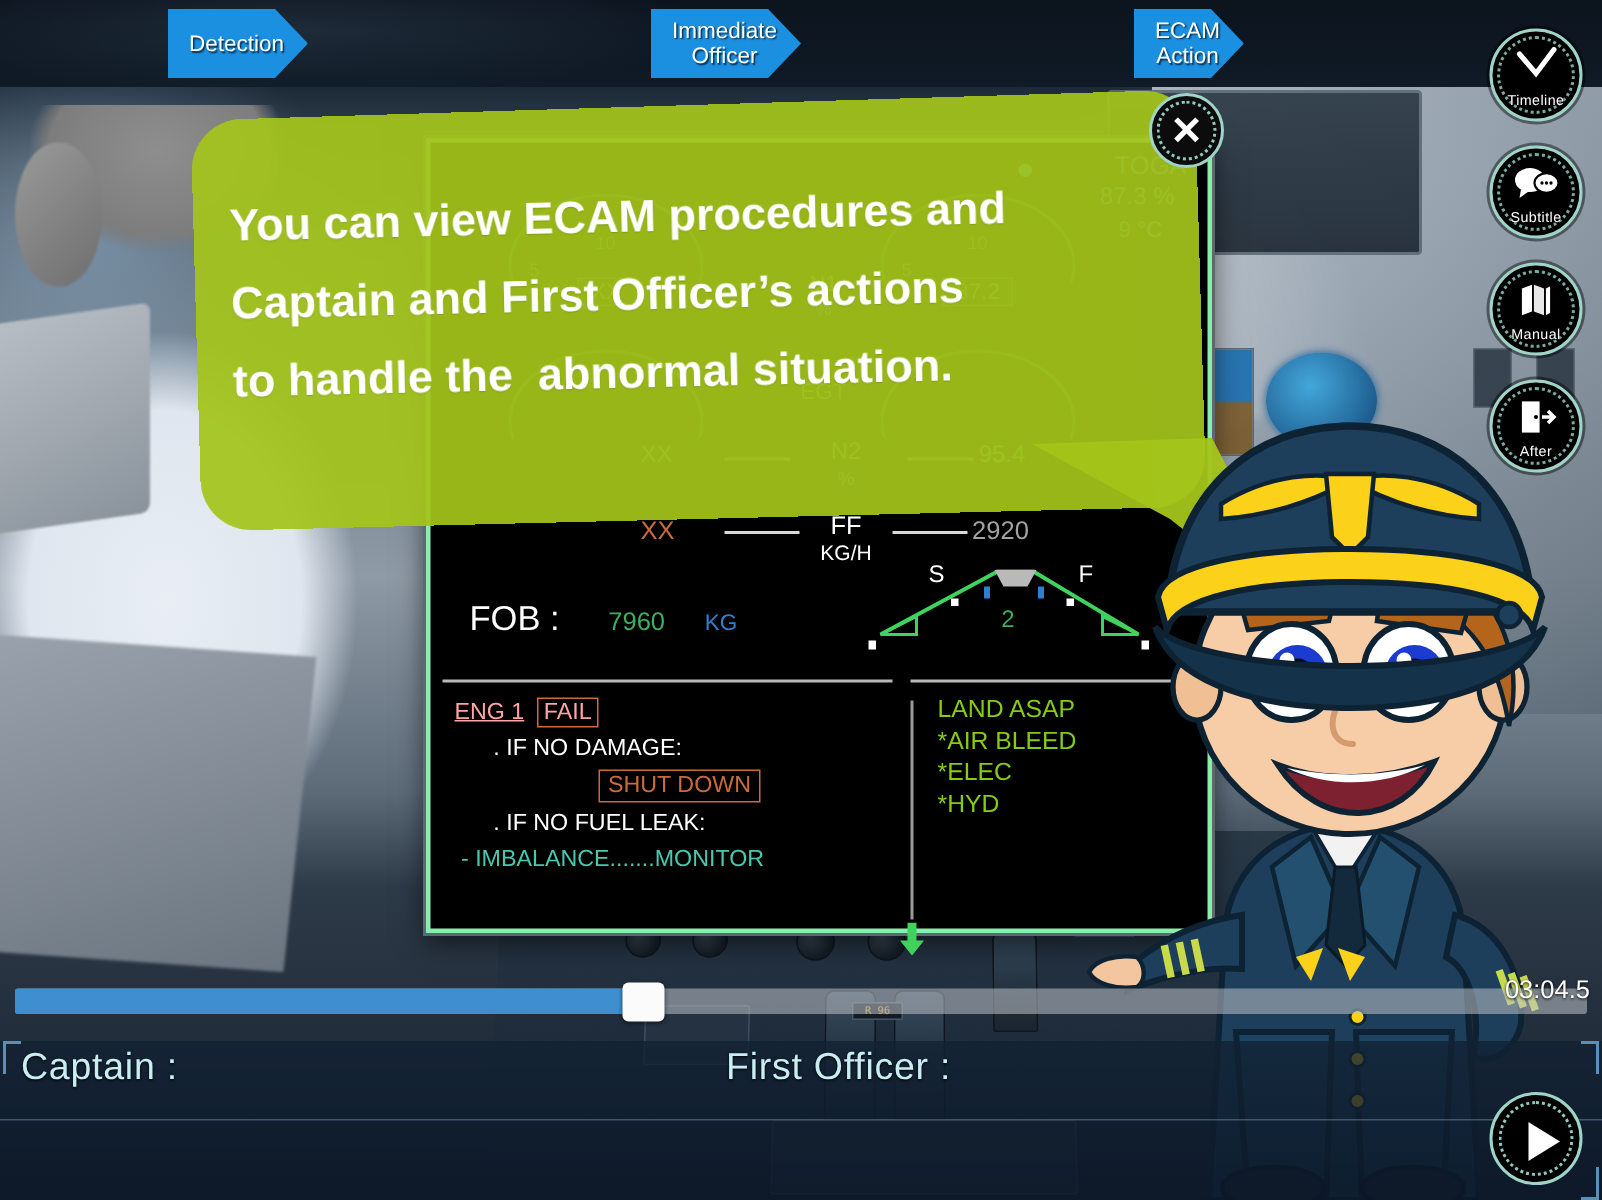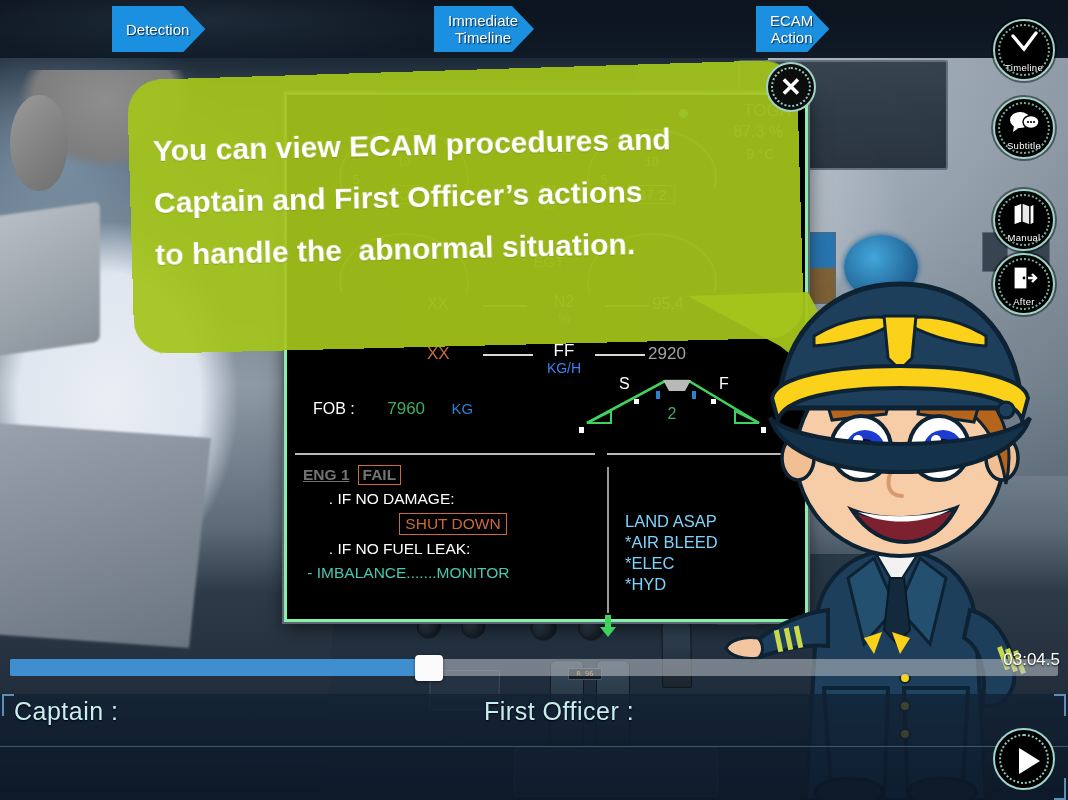--- a/index.html
+++ b/index.html
@@ -102,51 +102,51 @@
       border:1px solid #2f6b3f; color:#3f8f55; font-size:15px; padding:0 8px; }
   .gauge .num { position:absolute; color:#3f7a4e; font-size:12px; }
 
   .ecam-lbl { position:absolute; color:#4d8f5f; font-size:15px; text-align:center; }
   .ecam-lbl.blue { color:#2f7fd0; font-size:12px; }
 
   .ff-row { position:absolute; left:0; right:0; top:246px; height:44px; }
   .ff-xx { position:absolute; left:140px; top:3px; color:#cb6b3a; font-size:17px; }
   .ff-mid { position:absolute; left:192px; top:0; width:170px; text-align:center; }
   .ff-name{ color:#ffffff; font-size:17px; }
-  .ff-unit{ color:#3b82f6; font-size:14px; display:block; margin-top:-1px;}
+  .ff-unit{ color:#ffffff; font-size:14px; display:block; margin-top:-1px;}
   .ff-val { position:absolute; left:340px; top:3px; color:#a3a3a3; font-size:17px; width:80px; text-align:center;}
   .ff-line{ position:absolute; top:13px; height:2px; background:#d8d8d8; }
 
   .fob-row { position:absolute; left:26px; top:304px; }
-  .fob-lbl { color:#fff; font-size:16px; }
+  .fob-lbl { color:#fff; font-size:23px; }
   .fob-val { color:#3fae5e; font-size:17px; margin-left:28px;}
   .fob-unit{ color:#2f7fd0; font-size:15px; margin-left:22px;}
 
   .flaps { position:absolute; left:290px; top:272px; width:190px; height:70px; }
   .flaps svg { position:absolute; inset:0; }
   .flaps .sf { position:absolute; color:#fff; font-size:16px; }
   .flaps .pos{ position:absolute; left:50%; top:38px; transform:translateX(-50%); color:#3fae5e; font-size:16px;}
 
   .hr-left  { position:absolute; left:8px; top:358px; width:300px; height:2px; background:#b9b9b9; }
   .hr-right { position:absolute; right:8px; top:358px; width:190px; height:2px; background:#b9b9b9; }
   .vdiv { position:absolute; left:320px; top:372px; width:2px; height:146px; background:#9a9a9a; }
   .down-arrow { position:absolute; left:311px; top:520px; width:20px; height:22px; }
 
   .proc { position:absolute; left:16px; top:368px; width:300px;
           font-family:"Liberation Sans", sans-serif; font-size:15.5px; line-height:24px; }
-  .proc .hdr { color:#737373;font-weight:bold; }
+  .proc .hdr { color:#fca5a5; }
   .proc .hdr .u { text-decoration:underline; }
   .proc .boxed { border:1px solid #cb6b3a; padding:0 4px; margin-left:8px; display:inline-block; line-height:18px;}
   .proc .act { color:#49c8b0; display:block; white-space:pre; }
   .proc .cond{ color:#ffffff; display:block; white-space:pre; }
   .proc .shut{ display:block; text-align:center; margin:1px 0 1px 0;}
   .proc .shut span { border:1px solid #cb6b3a; color:#cb6b3a; padding:0 5px; display:inline-block; line-height:20px;}
 
-  .status { position:absolute; left:338px; top:368px; color:#7dd3fc;
-            font-size:16.5px; line-height:21px;margin-top:48px; }
+  .status { position:absolute; left:338px; top:368px; color:#84cc16;
+            font-size:16.5px; line-height:21px; }
   .status div { white-space:pre; }
 
   
   .bubble-wrap { position:absolute; left:128px; top:56px; width:700px; height:330px; pointer-events:none; }
   .bubble-body { position:absolute; left:0; top:14px; width:670px; height:276px;
         background:#a4c41a; border-radius:34px; opacity:.93;
         transform:perspective(900px) rotateY(-1.2deg) rotate(-1.6deg); }
   .bubble-text { position:absolute; left:26px; top:62px; width:628px;
         color:#ffffff; font-size:30px; line-height:52px; font-weight:700;
         text-shadow:0 1px 1px rgba(0,0,0,.15); transform:rotate(-1.3deg); }
@@ -242,21 +242,21 @@
   <div class="topbar-dark"></div>
 
   <div class="tabwrap" style="left:112px;">
     <div class="tab">
       <span>Detection</span>
     </div>
   </div>
   <div class="tabwrap" style="left:434px;">
     <div class="tab two-line" style="white-space:pre-line;">
       <span>Immediate
-Timeline</span>
+Officer</span>
     </div>
   </div>
   <div class="tabwrap" style="left:756px;">
     <div class="tab two-line" style="white-space:pre-line;">
       <span>ECAM
 Action</span>
     </div>
   </div>
 
   <div class="rbtn" style="top:19px;">
@@ -277,21 +277,21 @@
         <path d="M6 17 L5 23 L12 18 Z" fill="#fff"></path>
         <ellipse cx="23" cy="13" rx="8" ry="6.5" fill="#fff" stroke="#000" stroke-width="1.4"></ellipse>
         <circle cx="20" cy="13" r="1.1" fill="#000"></circle>
         <circle cx="23" cy="13" r="1.1" fill="#000"></circle>
         <circle cx="26" cy="13" r="1.1" fill="#000"></circle>
       </svg>
     </div>
     <div class="lbl">Subtitle</div>
   </div>
 
-  <div class="rbtn" style="top:189px;">
+  <div class="rbtn" style="top:175px;">
     <div class="dots"></div>
     <div class="glyph">
       <svg width="28" height="26" viewBox="0 0 28 26">
         <path d="M4 5 L12 2 L12 21 L4 24 Z" fill="#fff" stroke="#000" stroke-width="1.2"></path>
         <path d="M12 2 L20 5 L20 24 L12 21 Z" fill="#e8e8e8" stroke="#000" stroke-width="1.2"></path>
         <path d="M20 5 L24 3 L24 22 L20 24 Z" fill="#fff" stroke="#000" stroke-width="1.2"></path>
       </svg>
     </div>
     <div class="lbl">Manual</div>
   </div>

